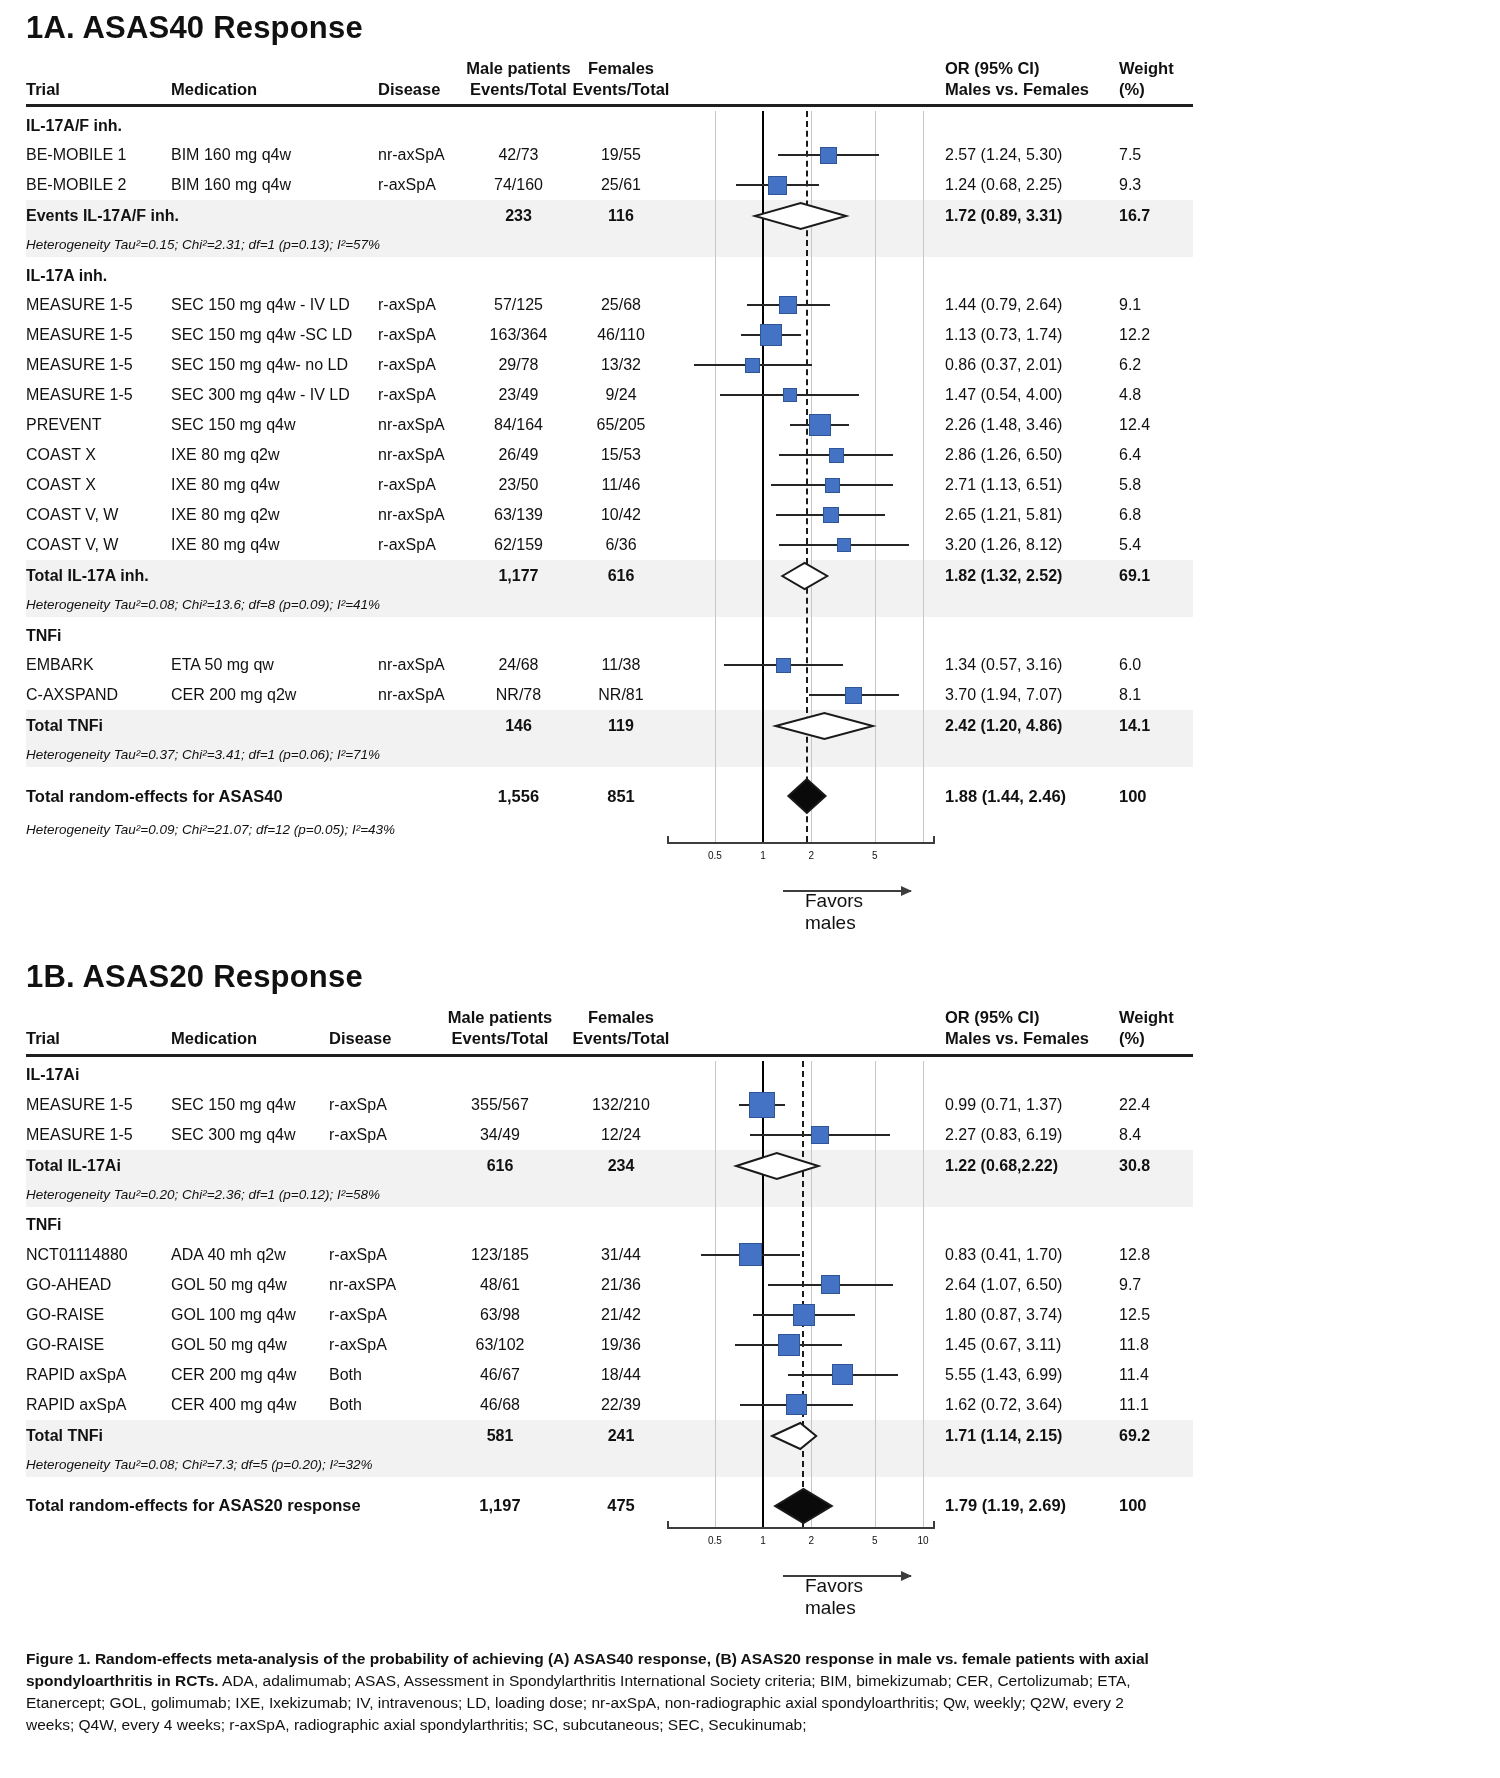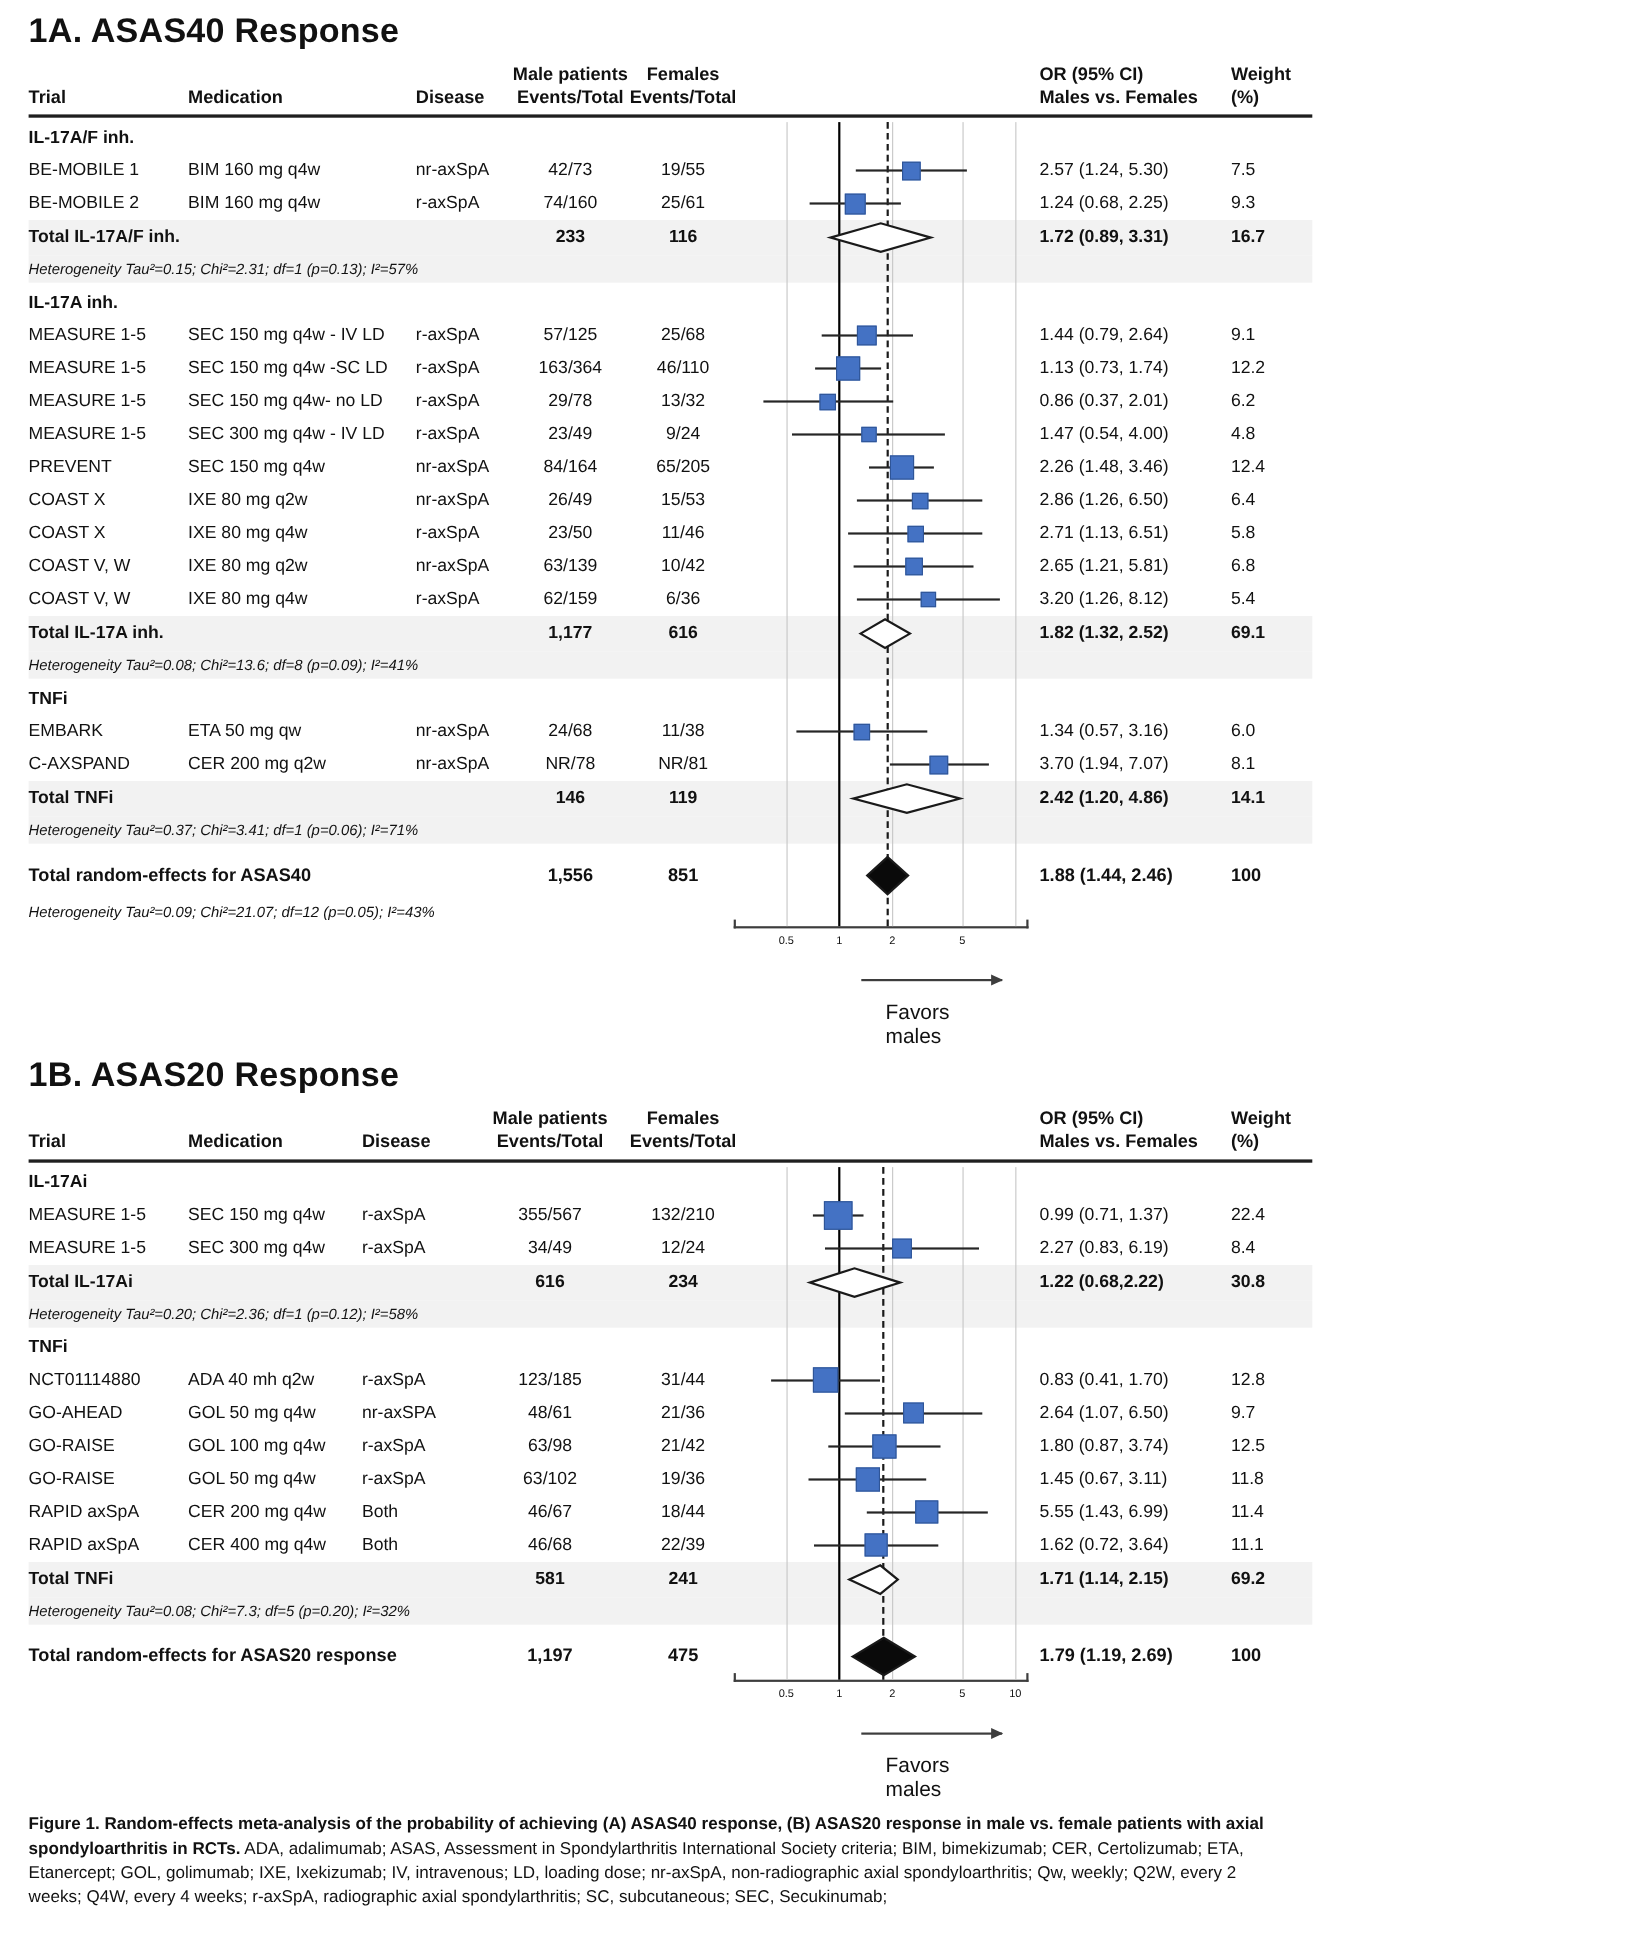--- a/index.html
+++ b/index.html
@@ -35,21 +35,21 @@
   .null-line { position:absolute; top:0; bottom:0; width:2px; background:#000; }
   .pooled-line { position:absolute; top:0; bottom:0; width:0; border-left:2px dashed #1a1a1a; }
   .axis-block { position:relative; height:95px; margin-left:645px; width:260px; }
   .axis-line { position:absolute; left:-4px; width:268px; top:0; height:0; border-top:2px solid #3d3d3d; }
   .axis-line::before,.axis-line::after { content:''; position:absolute; top:-8px; width:2px; height:8px; background:#3d3d3d; }
   .axis-line::before { left:0; }
   .axis-line::after { right:0; }
   .tick-label { position:absolute; top:8px; transform:translateX(-50%); font-size:10px; }
   .favors-arrow { position:absolute; left:112px; width:128px; top:48px; height:0; border-top:2px solid #3d3d3d; }
   .favors-arrow::after { content:''; position:absolute; right:-1px; top:-6px; width:0; height:0; border-left:11px solid #3d3d3d; border-top:5px solid transparent; border-bottom:5px solid transparent; }
-  .favors-label { position:absolute; left:176px; top:68px; transform:translateX(-50%); font-size:19px; }
+  .favors-label { position:absolute; left:176px; top:48px; transform:translateX(-50%); font-size:19px; }
   .panel-b { margin-top:22px; }
   .caption { margin:26px 0 0 0; width:1130px; font-size:15.5px; line-height:1.42; }
 </style>
 </head>
 <body>
 
 <div class="content">
 
   <section class="panel panel-a">
     <h2 class="panel-title">1A. ASAS40 Response</h2>
@@ -116,21 +116,21 @@
             <div class="cell c-male">74/160</div>
             <div class="cell c-female">25/61</div>
             <div class="cell c-plot">
               <div class="ci-line" style="left: 65.2014px; width: 83.1478px;"></div>
               <div class="sq" style="height: 19px; width: 19px; left: 97.4475px; top: calc(50% - 9.5px);"></div>
             </div>
             <div class="cell c-or">1.24 (0.68, 2.25)</div>
             <div class="cell c-weight">9.3</div>
           </div>
           <div class="frow r-total shaded">
-            <div class="cell lab" style="grid-column: 1 / span 3;">Total IL-17A/F inh.</div>
+            <div class="cell lab" style="grid-column: 1 / span 3;">Events IL-17A/F inh.</div>
             <div class="cell c-male">233</div>
             <div class="cell c-female">116</div>
             <div class="cell c-plot">
               <svg width="260" height="26" style="position: absolute; left: 0px; top: calc(50% - 13px); overflow: visible; z-index: 3;">
                 <polygon points="83.90240106318605,13 129.68455150520782,0 175.17247900411502,13 129.68455150520782,26" fill="#ffffff" stroke="#1a1a1a" stroke-width="2"></polygon>
               </svg>
             </div>
             <div class="cell c-or">1.72 (0.89, 3.31)</div>
             <div class="cell c-weight">16.7</div>
           </div>

